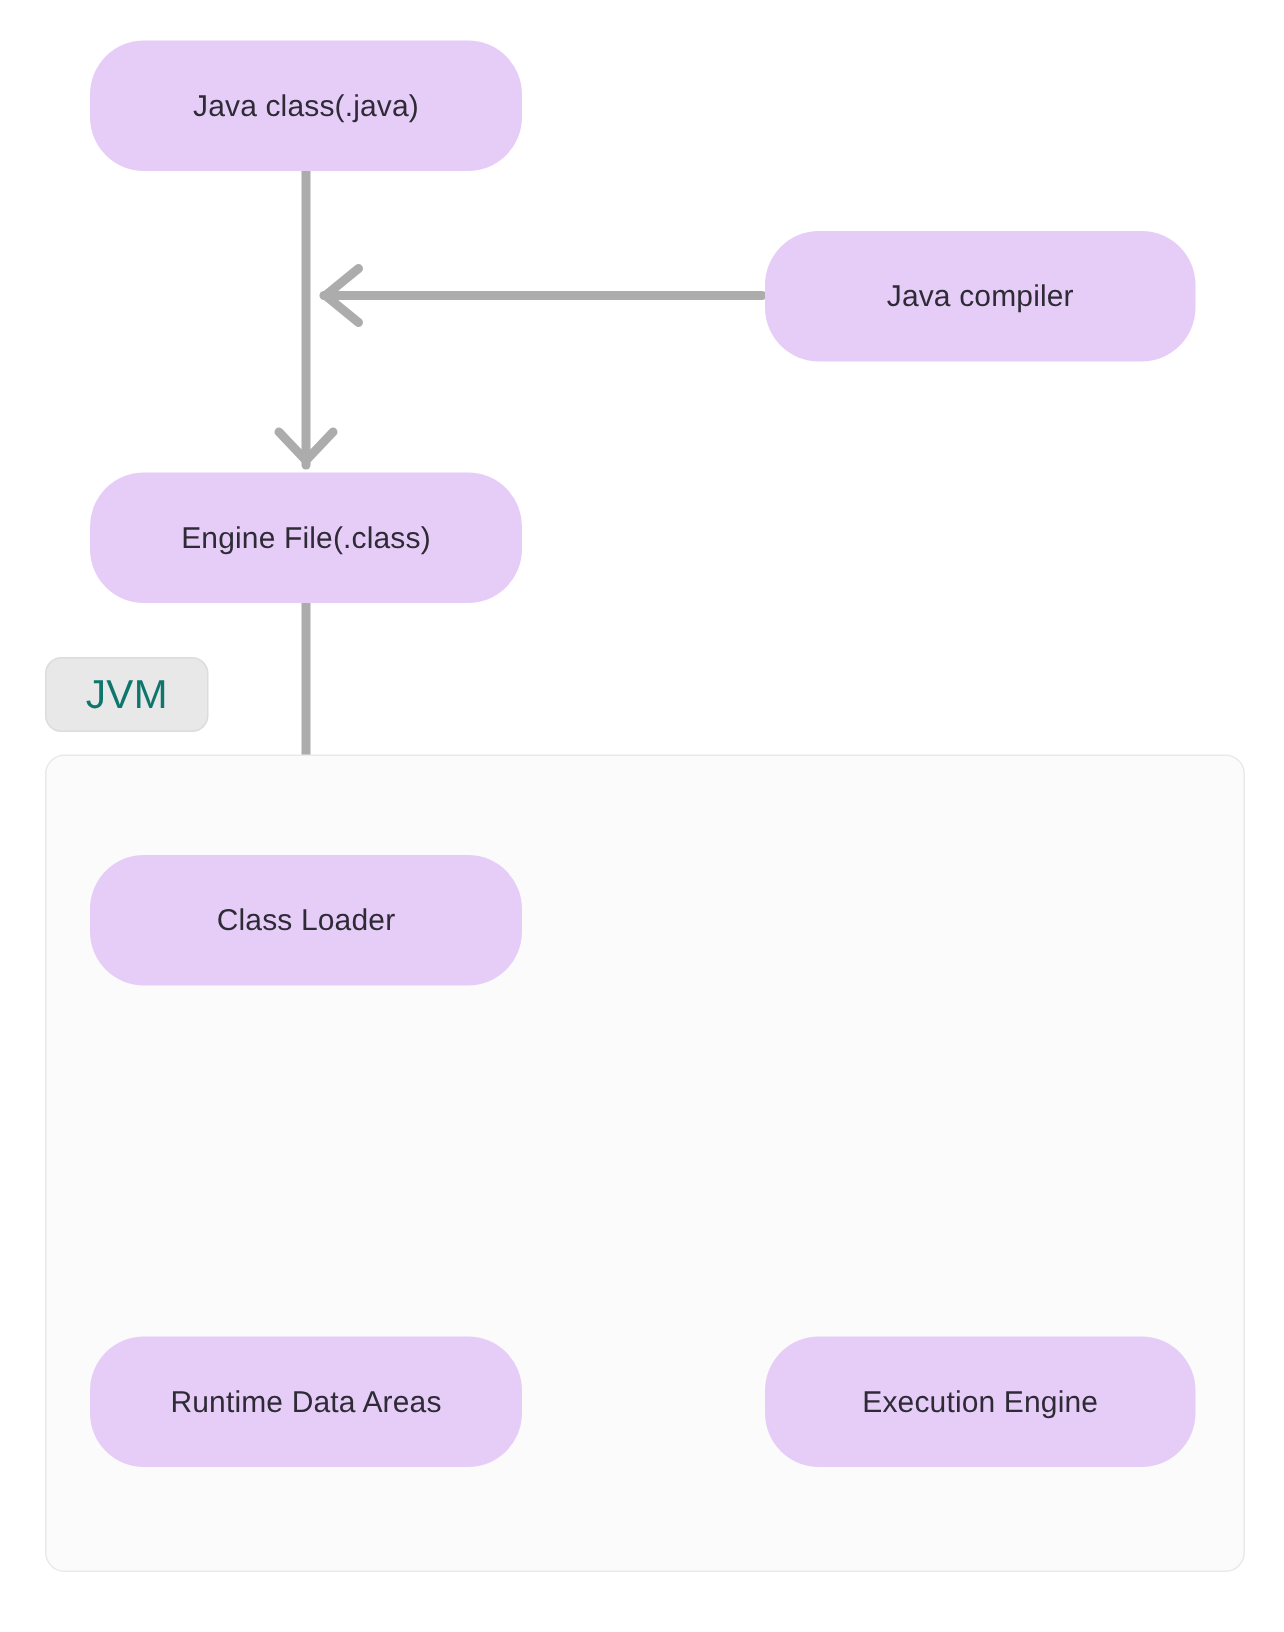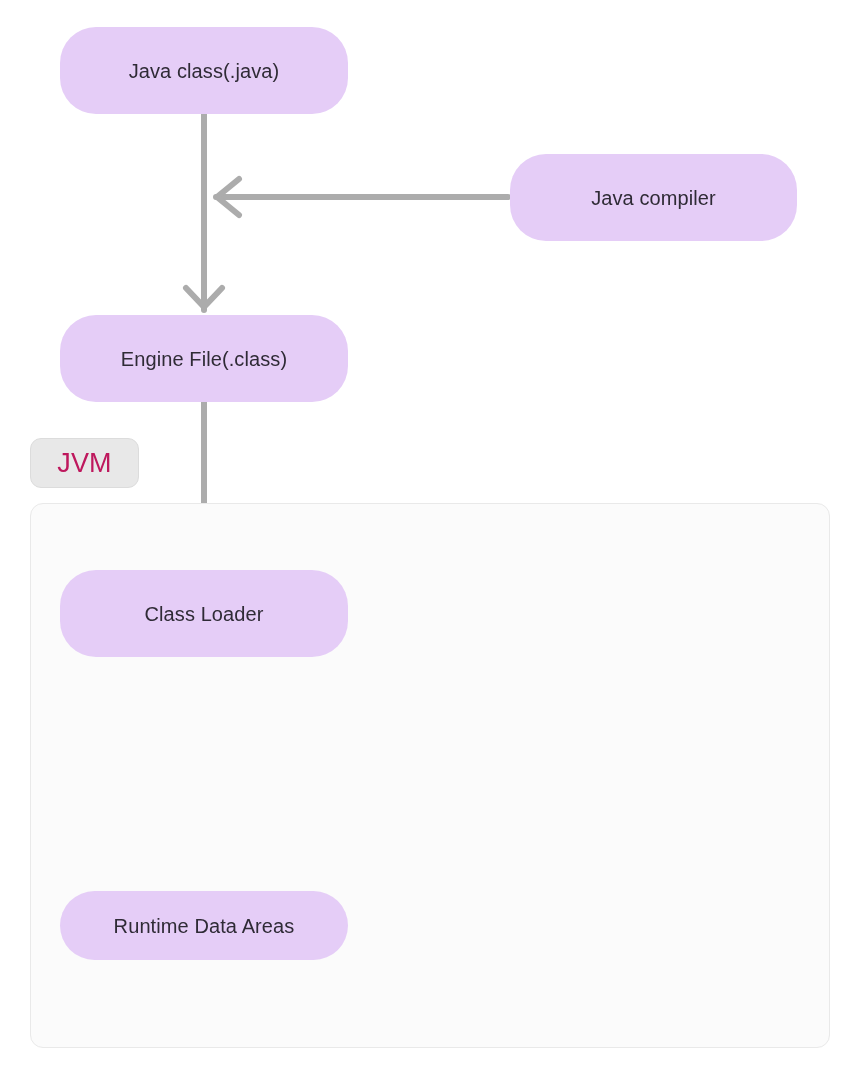--- a/index.html
+++ b/index.html
@@ -42,21 +42,21 @@
     height: 50px;
     box-sizing: border-box;
     background: #e8e8e8;
     border: 1px solid #dcdcdc;
     border-radius: 11px;
     display: flex;
     align-items: center;
     justify-content: center;
     font-size: 27px;
     letter-spacing: 0.2px;
-    color: #be185d;
+    color: #0f766e;
   }
 
   
   .node {
     position: absolute;
     box-sizing: border-box;
     background: #e5cdf7;
     border-radius: 36px;
     display: flex;
     align-items: center;
@@ -65,21 +65,21 @@
     font-size: 20px;
     letter-spacing: 0.1px;
     text-align: center;
     line-height: 1.2;
   }
 
   .node-java-source     { left: 60px;  top: 27px;  width: 288px; height: 87px; }
   .node-java-compiler   { left: 510px; top: 154px; width: 287px; height: 87px; }
   .node-class-file      { left: 60px;  top: 315px; width: 288px; height: 87px; }
   .node-class-loader    { left: 60px;  top: 570px; width: 288px; height: 87px; justify-content: center; }
-  .node-runtime-data    { left: 60px;  top: 891px; width: 288px; height: 69px; }
+  .node-runtime-data    { left: 60px;  top: 891px; width: 288px; height: 87px; }
   .node-execution-engine{ left: 510px; top: 891px; width: 287px; height: 87px; }
 
   
   .connectors {
     position: absolute;
     left: 0;
     top: 0;
     width: 856px;
     height: 1088px;
     pointer-events: none;
@@ -147,14 +147,17 @@
   </div>
 
   <div class="node node-class-loader">
     <span>Class Loader</span>
   </div>
 
   <div class="node node-runtime-data">
     <span>Runtime Data Areas</span>
   </div>
 
+  <div class="node node-execution-engine">
+    <span>Execution Engine</span>
+  </div>
 
 </div>
 
 </body></html>

